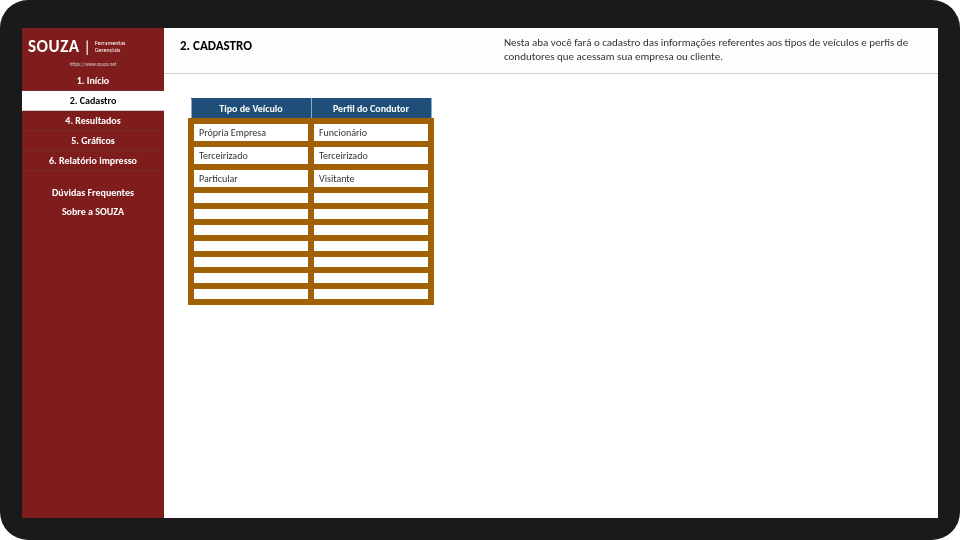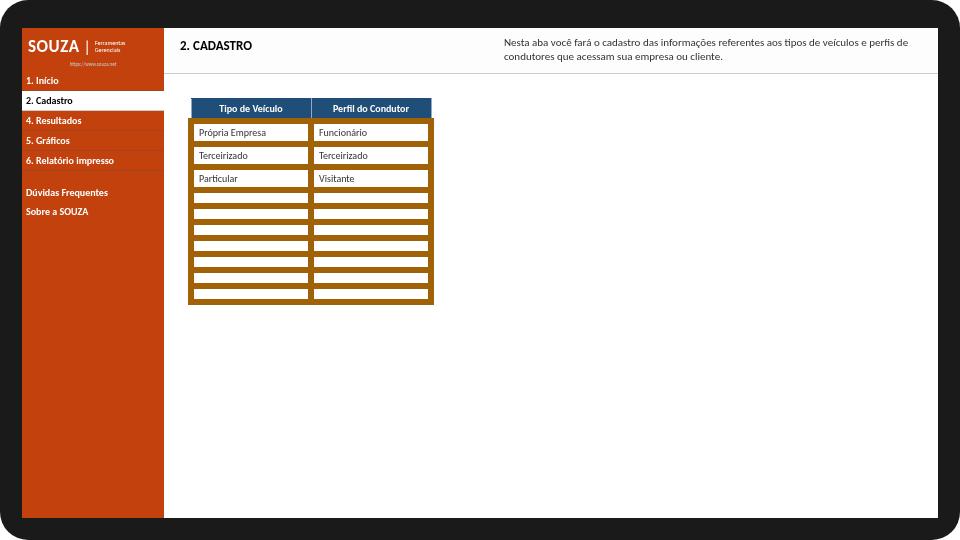--- a/index.html
+++ b/index.html
@@ -20,21 +20,21 @@
     }
     .screen {
       width: 100%;
       height: 100%;
       background: #fff;
       display: flex;
       overflow: hidden;
     }
     .sidebar {
       width: 142px;
-      background: #c2410c;
+      background: #7f1d1d;
       color: #fff;
       flex-shrink: 0;
       font-size: 10.5px;
       padding-top: 8px;
     }
     .logo-block {
       padding: 0 6px 6px 6px;
       display: flex;
       align-items: center;
       gap: 4px;
@@ -67,20 +67,21 @@
       font-size: 11px;
       padding: 2px 0 4px 0;
     }
     .menu-item {
       padding: 3px 4px;
       border-bottom: 1px solid rgba(80,80,80,0.3);
       font-weight: bold;
       font-size: 10px;
       cursor: pointer;
       color: #fff;
+      text-align: center;
     }
     .menu-item.active {
       background: #fff;
       color: #000;
     }
     .menu-gap {
       height: 12px;
     }
     .main {
       flex: 1;

